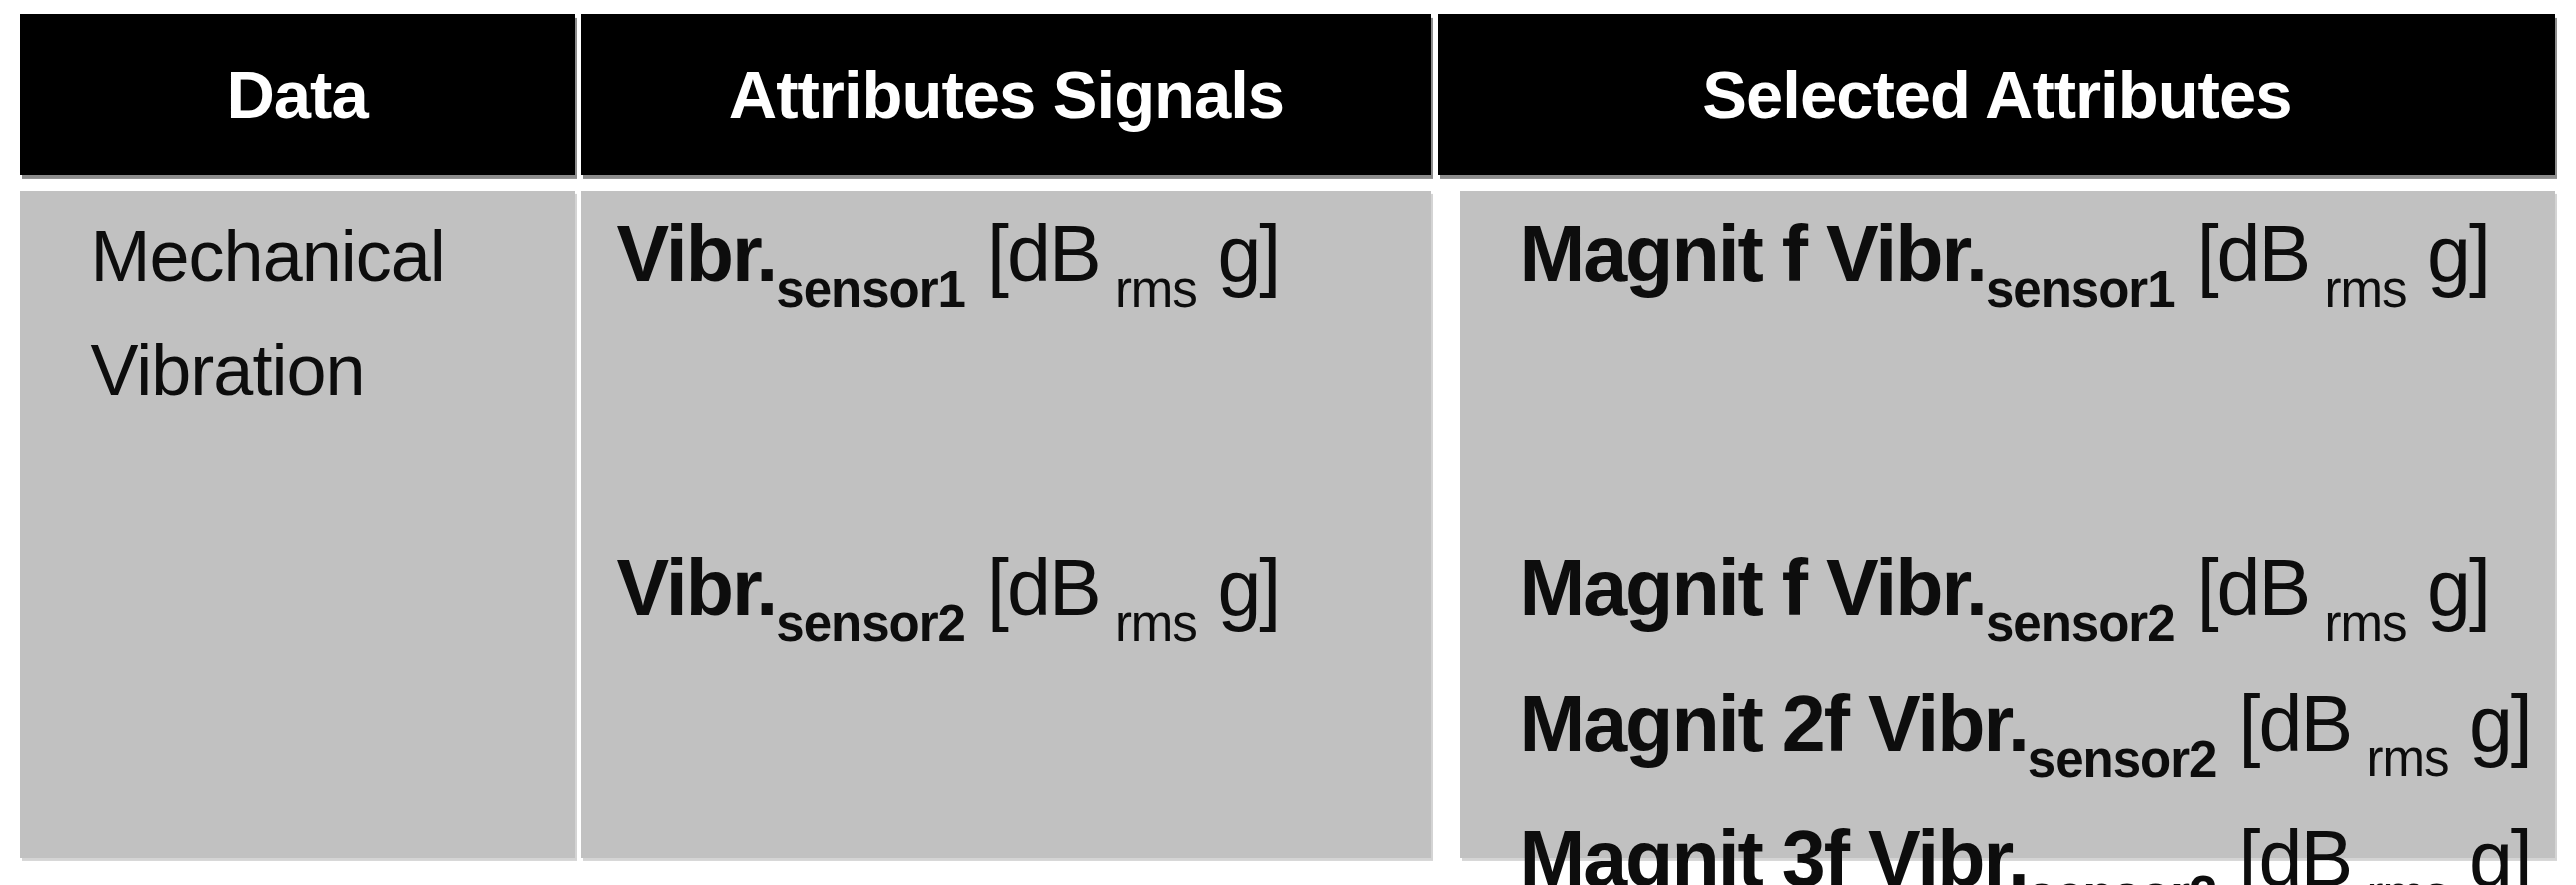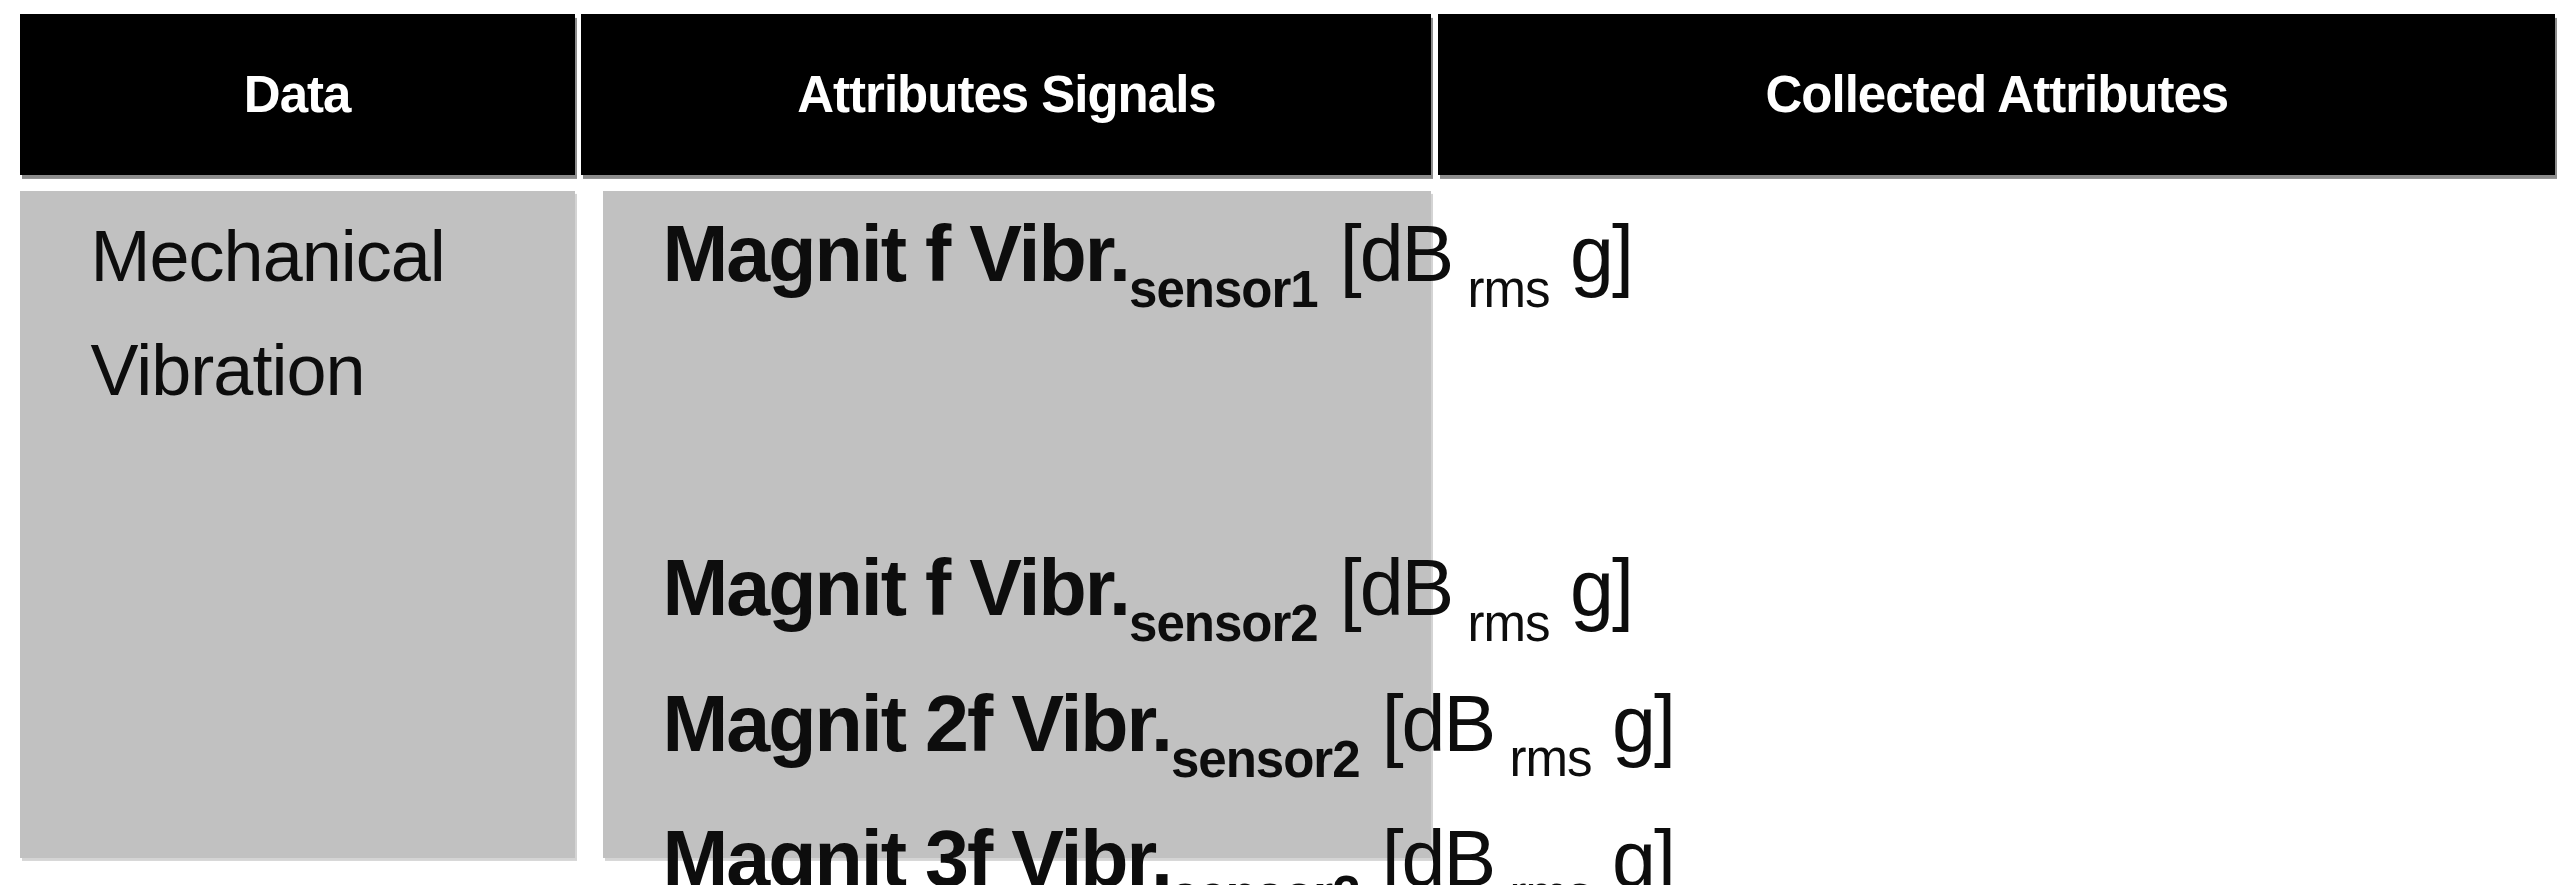--- a/index.html
+++ b/index.html
@@ -25,21 +25,21 @@
     column-gap: 6.9px;
     row-gap: 16.7px;
   }
   .hcell {
     background: #000000;
     color: #ffffff;
     display: flex;
     align-items: center;
     justify-content: center;
     font-weight: bold;
-    font-size: 51px;
+    font-size: 67px;
     letter-spacing: -1px;
     box-shadow: 2px 3.9px 0 #8c8c8c;
   }
   .bcell {
     background: #c1c1c1;
     color: #0d0d0d;
     box-shadow: 2px 2.9px 0 #d4d4d4;
     box-sizing: border-box;
   }
   .cell-data {
@@ -74,27 +74,35 @@
 <div class="stage">
   <div class="tbl">
 
     <div class="hcell">
       <span>Data</span>
     </div>
     <div class="hcell">
       <span>Attributes Signals</span>
     </div>
     <div class="hcell">
-      <span>Collected Attributes</span>
+      <span>Selected Attributes</span>
     </div>
 
     <div class="bcell cell-data">
       <span>Mechanical Vibration</span>
     </div>
 
+    <div class="bcell cell-signals">
+      <div class="group1">
+        <div class="line"><span>Vibr.</span><span class="sub">sensor1</span><span class="unit uo">[dB</span><span class="unit sub us">rms</span><span class="unit uc">g]</span></div>
+      </div>
+      <div>
+        <div class="line"><span>Vibr.</span><span class="sub">sensor2</span><span class="unit uo">[dB</span><span class="unit sub us">rms</span><span class="unit uc">g]</span></div>
+      </div>
+    </div>
 
     <div class="bcell cell-attrs">
       <div class="group1">
         <div class="line"><span>Magnit f Vibr.</span><span class="sub">sensor1</span><span class="unit uo">[dB</span><span class="unit sub us">rms</span><span class="unit uc">g]</span></div>
       </div>
       <div>
         <div class="line"><span>Magnit f Vibr.</span><span class="sub">sensor2</span><span class="unit uo">[dB</span><span class="unit sub us">rms</span><span class="unit uc">g]</span></div>
         <div class="line"><span>Magnit 2f Vibr.</span><span class="sub">sensor2</span><span class="unit uo">[dB</span><span class="unit sub us">rms</span><span class="unit uc">g]</span></div>
         <div class="line"><span>Magnit 3f Vibr.</span><span class="sub">sensor2</span><span class="unit uo">[dB</span><span class="unit sub us">rms</span><span class="unit uc">g]</span></div>
       </div>

